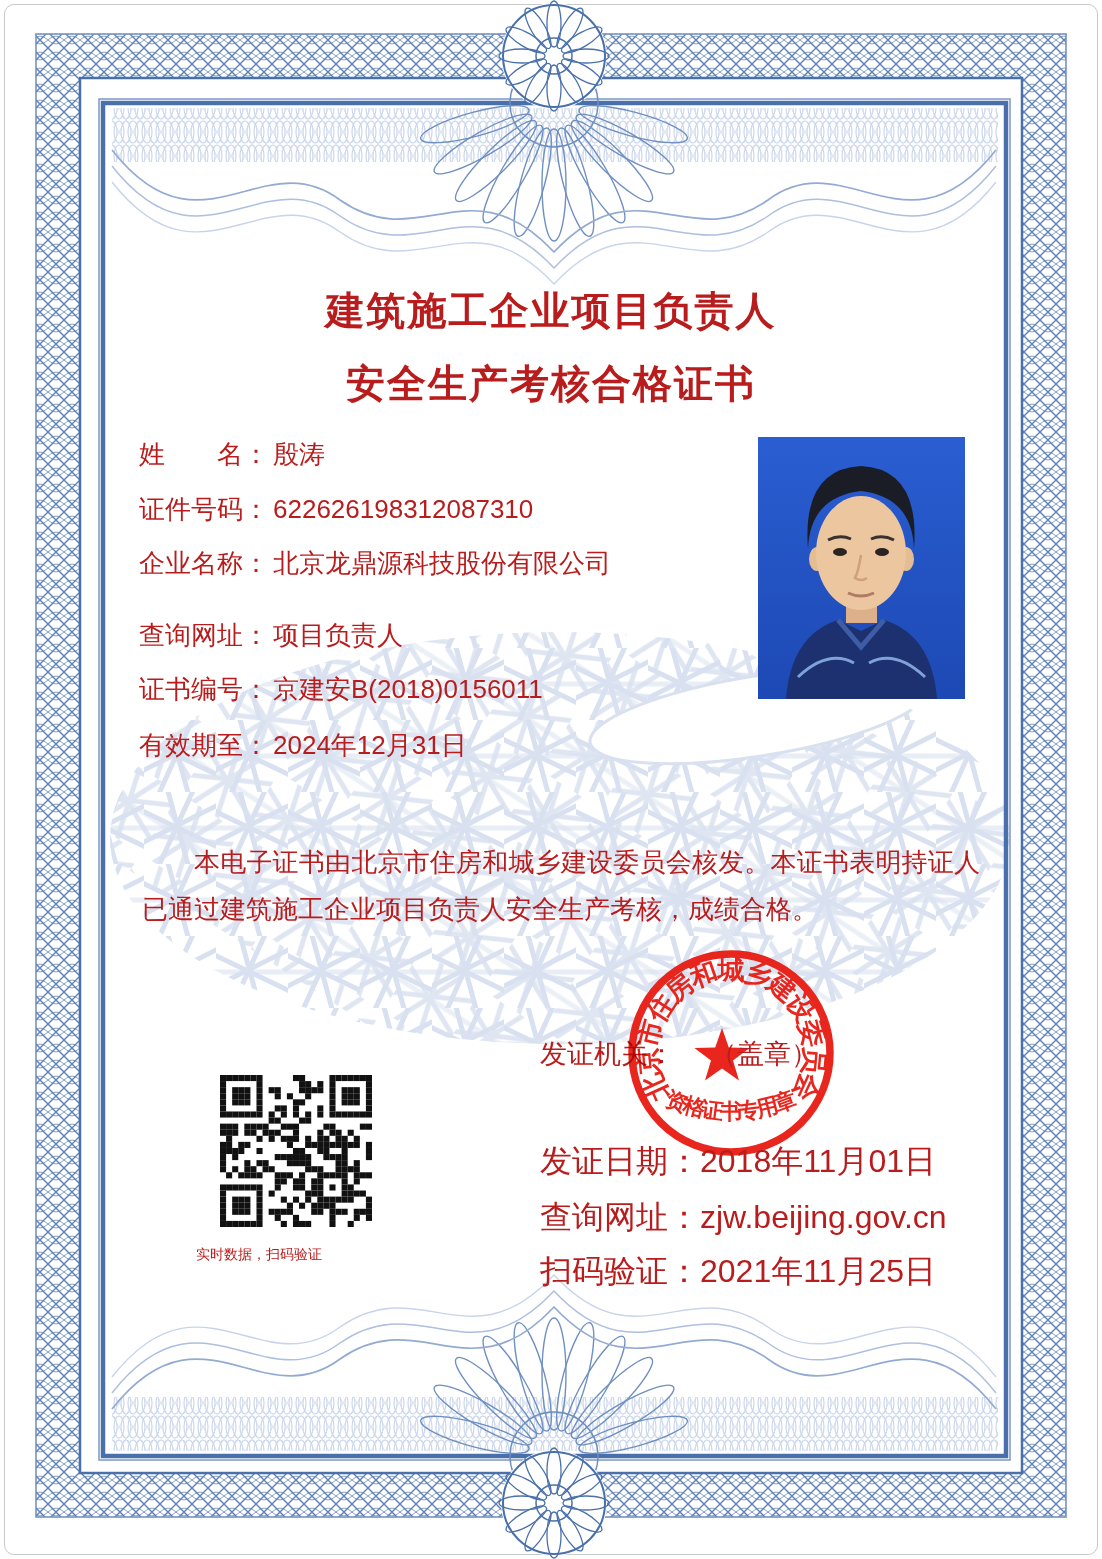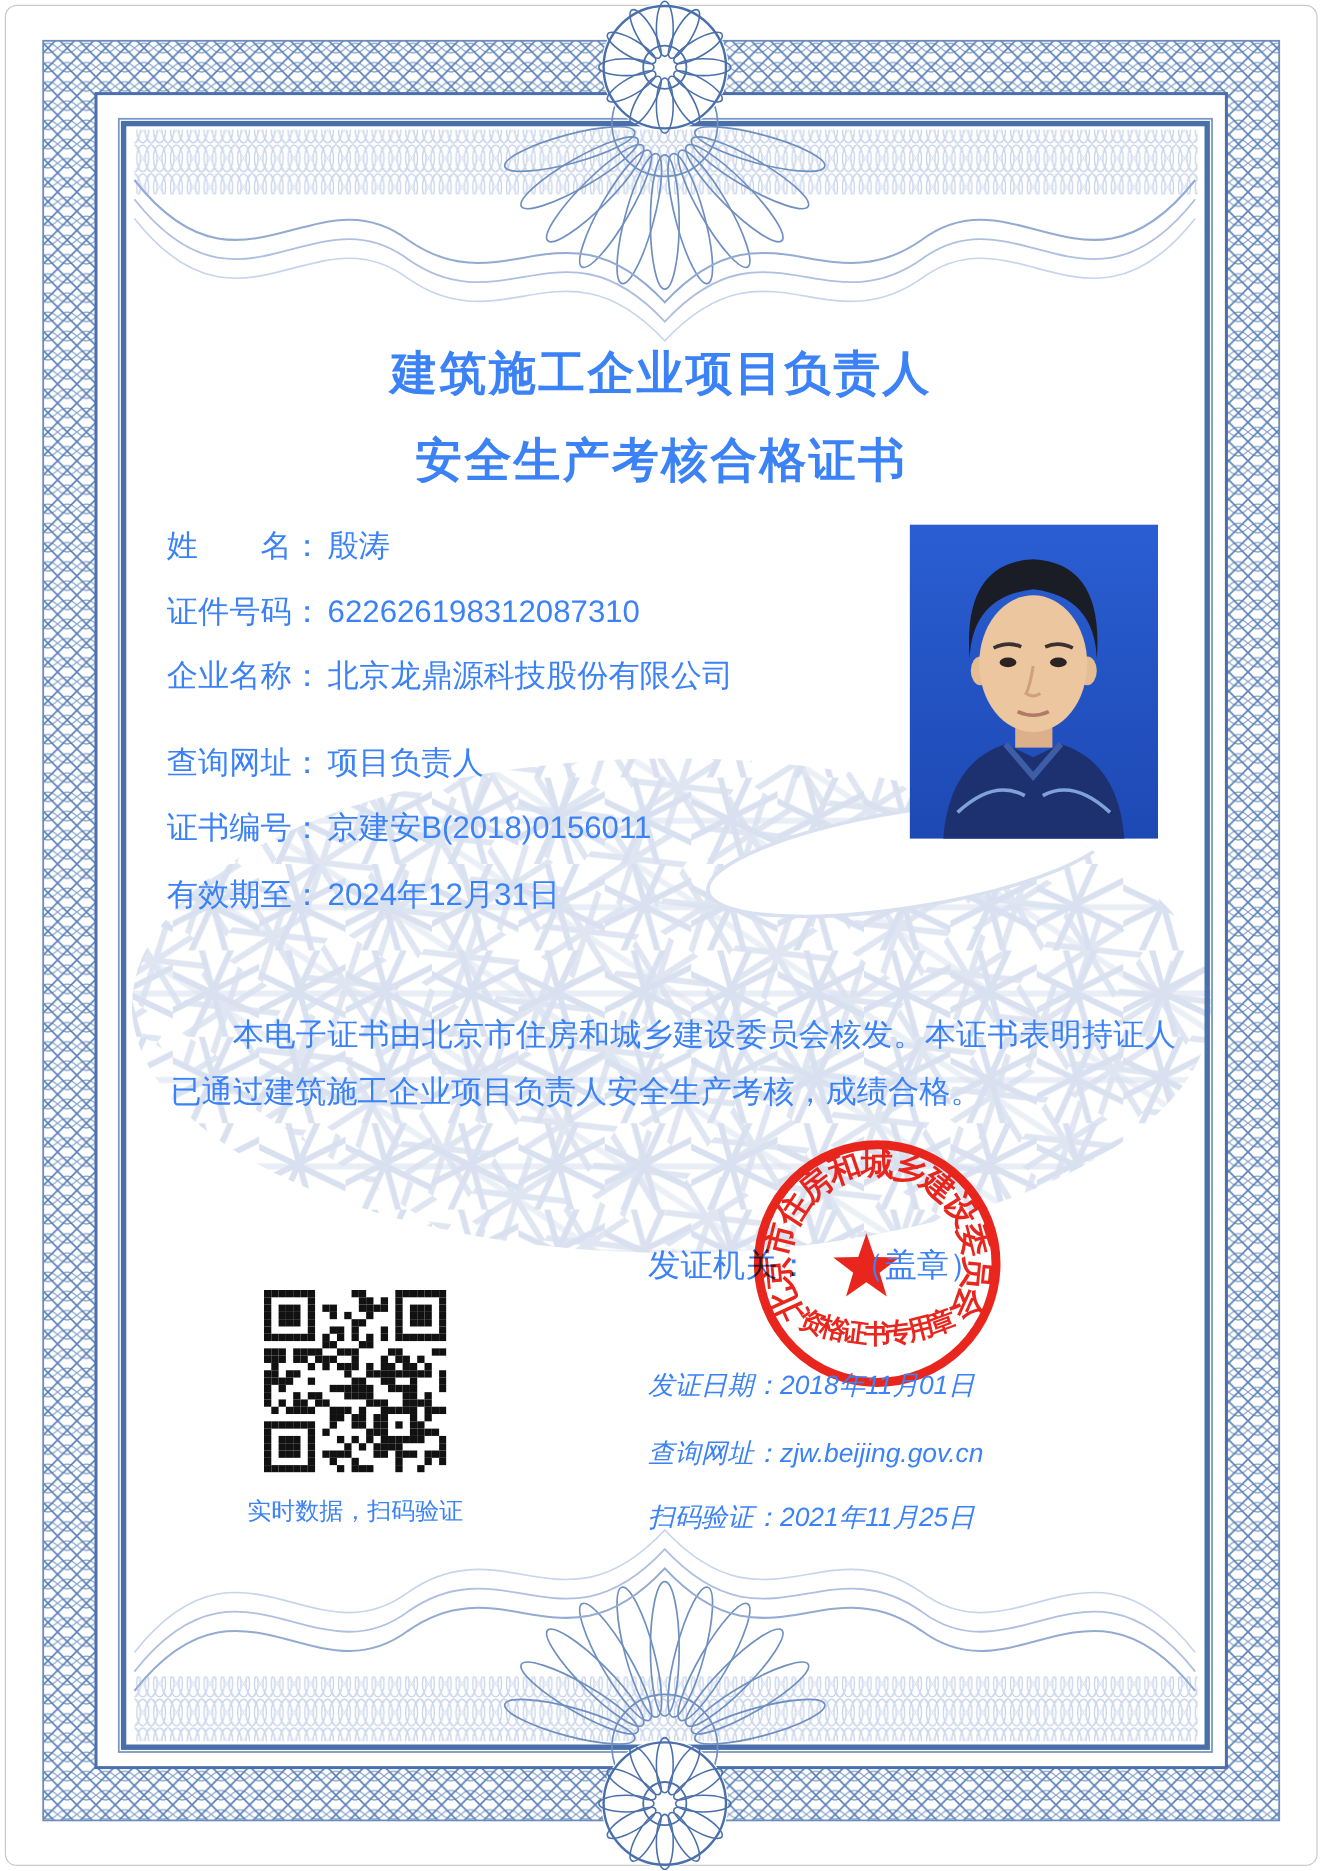--- a/index.html
+++ b/index.html
@@ -1,38 +1,38 @@
 <!DOCTYPE html>
 <html><head>
 <meta charset="utf-8">
 <style>
   html,body{margin:0;padding:0;background:#fff;}
   .stage{position:relative;width:1102px;height:1559px;background:#fff;overflow:hidden;
-         font-family:"Liberation Sans","DejaVu Sans",sans-serif;color:#3b82f6;}
+         font-family:"Liberation Sans","DejaVu Sans",sans-serif;color:#b91c1c;}
   .page-edge{position:absolute;inset:4px;border:1px solid #c9c9c9;border-radius:10px;pointer-events:none;}
   .deco{position:absolute;left:0;top:0;z-index:1;}
   .content{position:absolute;inset:0;z-index:3;}
   .title{position:absolute;left:0;right:0;text-align:center;
          font-family:"DejaVu Serif","Liberation Serif",serif;font-weight:700;
          font-size:39px;letter-spacing:2px;}
   .t1{top:284px;} .t2{top:357px;}
   .field{position:absolute;left:138px;font-size:26px;display:flex;align-items:baseline;text-align:center;}
   .field .lbl{white-space:pre;width:132px;}
   .field .val{margin-left:3px;white-space:pre;}
   .f0{top:437px}.f1{top:492px}.f2{top:546px}.f3{top:618px}.f4{top:672px}.f5{top:728px}
   .photo{position:absolute;left:758px;top:437px;width:207px;height:262px;z-index:4;}
   .body-text{position:absolute;left:136px;top:833px;width:838px;font-size:26px;
              line-height:47px;text-indent:2em;text-align:justify;margin:6px;}
   .issuer-lbl{position:absolute;left:540px;top:1036px;font-size:27px;}
   .stamp-note{position:absolute;left:710px;top:1036px;font-size:27px;z-index:6;}
-  .date-row{position:absolute;left:540px;font-size:22px;white-space:pre;z-index:6;font-style:italic;}
+  .date-row{position:absolute;left:540px;font-size:32px;white-space:pre;z-index:6;}
   .d0{top:1140px}.d1{top:1196px}.d2{top:1250px}
   .qr-box{position:absolute;left:220px;top:1075px;width:152px;height:152px;z-index:4;}
-  .qr-caption{position:absolute;left:196px;top:1246px;width:200px;text-align:center;
-              font-size:20px;z-index:4;}
+  .qr-caption{position:absolute;left:196px;top:1246px;width:200px;text-align:left;
+              font-size:14px;z-index:4;}
   .seal{position:absolute;left:620px;top:942px;width:222px;height:222px;z-index:5;
         mix-blend-mode:multiply;opacity:.95;}
 </style>
 </head>
 <body>
 
 <div class="stage">
 
   <svg class="deco" width="1102" height="1559" viewBox="0 0 1102 1559" aria-hidden="true">
     <defs>

